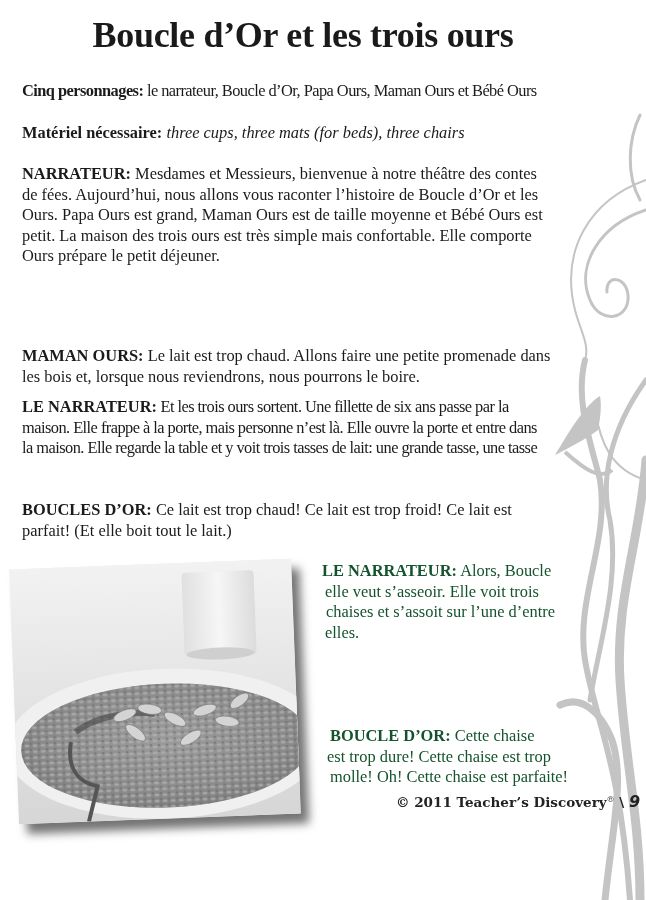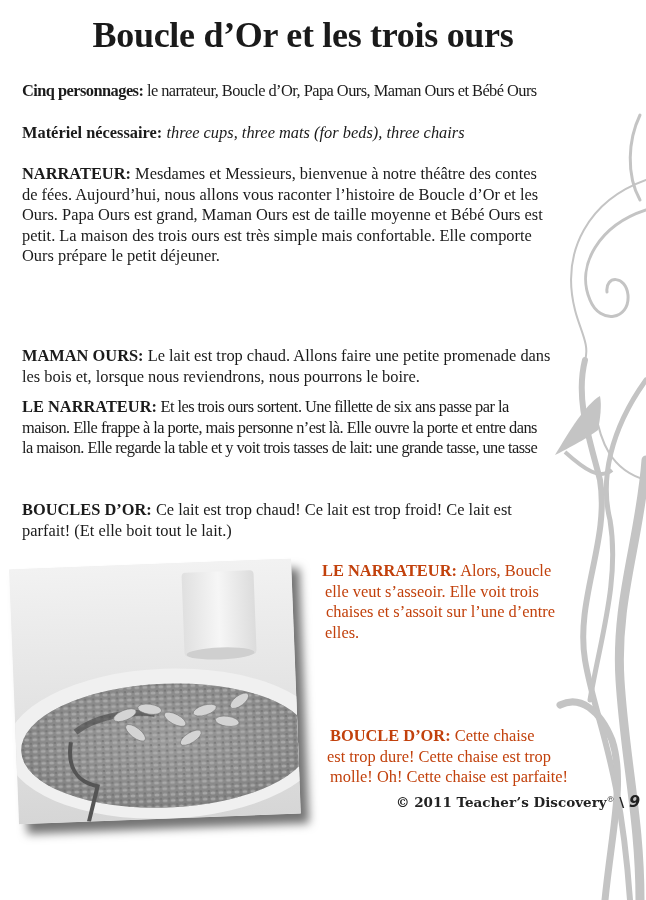--- a/index.html
+++ b/index.html
@@ -14,21 +14,21 @@
       font-weight: bold; font-size: 36px; letter-spacing: -0.3px; margin: 0; color: #1a1a1a;
     }
     .para {
       position: absolute; left: 18px; width: 570px;
       font-size: 16.4px; line-height: 20.6px; margin: 4px; color: #1b1b1b;
     }
     .para.condensed { letter-spacing: -0.55px; }
     .para b { font-weight: bold; }
     .para i { font-style: italic; }
     .side {
-      position: absolute; font-size: 16.4px; line-height: 20.6px; margin: 0; color: #c2410c;
+      position: absolute; font-size: 16.4px; line-height: 20.6px; margin: 0; color: #14532d;
     }
     .photo-wrap {
       position: absolute; left: 14px; top: 564px; width: 282px; height: 255px;
       transform: rotate(-2.2deg);
       box-shadow: 8px 10px 10px rgba(0,0,0,0.55);
       background: #eee;
       overflow: hidden;
     }
     .footer {
       position: absolute; left: 396px; top: 792px; font-size: 13.5px; font-weight: bold; color: #222;

